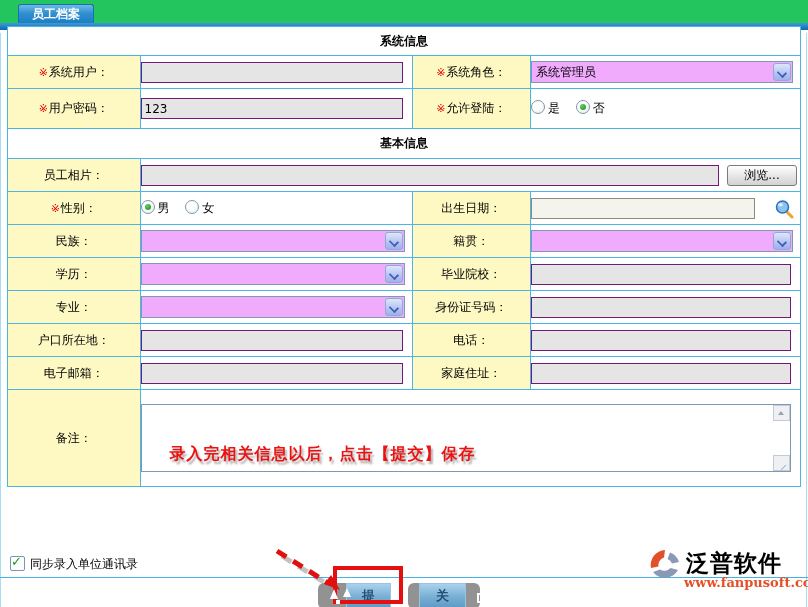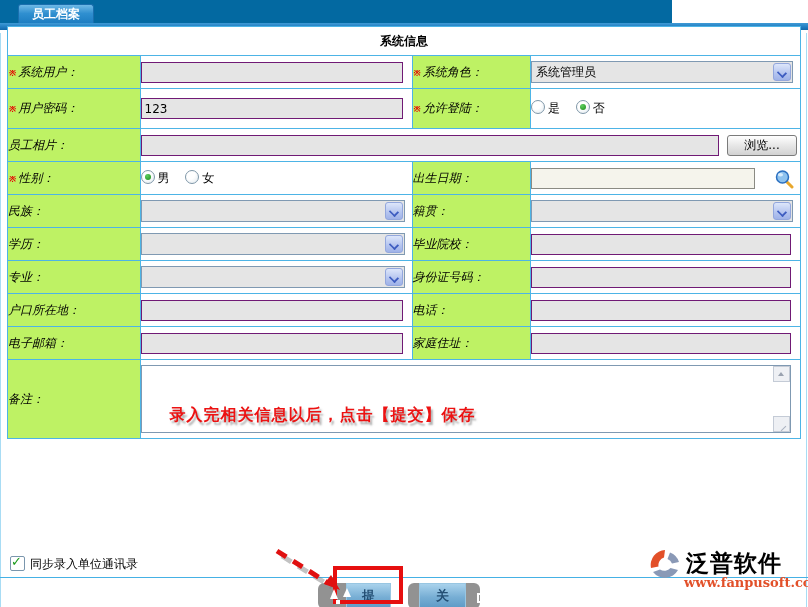--- a/index.html
+++ b/index.html
@@ -1,51 +1,51 @@
 <!DOCTYPE html>
 <html><head>
 <meta charset="utf-8">
 <style>
   html,body{margin:0;padding:0;}
   body{
     width:808px;height:607px;position:relative;overflow:hidden;background:#fff;
     font-family:"DejaVu Sans","Liberation Sans",sans-serif;font-size:12px;color:#000;
   }
   
-  .tabstrip{position:absolute;top:0;left:0;width:672px;height:30px;background:#0369a1;}
+  .tabstrip{position:absolute;top:0;left:0;width:808px;height:30px;background:#22c55e;}
   .tab{
     position:absolute;left:18px;top:4px;height:19px;padding:0 13px;
     background:linear-gradient(180deg,#6fb9e6 0%,#2f8fd0 45%,#1b7cc0 100%);
     border:1px solid #1a6fae;border-bottom:none;border-radius:3px 3px 0 0;
     color:#fff;font-weight:bold;font-size:12px;line-height:19px;cursor:default;
   }
   .topbar{position:absolute;left:0;top:23px;width:808px;height:7px;
     background:linear-gradient(180deg,#3e9ad6 0%,#1b77bc 70%,#1568a8 100%);}
   
   .frame-l,.frame-r{position:absolute;top:33px;bottom:0;width:1px;background:#a8dcf4;}
   .frame-l{left:0;}.frame-r{left:806px;}
   
   table.form{
     position:absolute;left:7px;top:26px;width:794px;
     border-collapse:collapse;table-layout:fixed;
   }
   table.form td{border:1px solid #4db4e6;padding:0;vertical-align:middle;font-size:12px;}
   td.sect{height:28px;background:#fff;text-align:center;font-weight:bold;font-size:13px;}
-  td.lbl{background:#bef264;text-align:left;padding-right:7px;height:32px;white-space:nowrap;font-style:italic;}
+  td.lbl{background:#fef9c3;text-align:center;padding-right:7px;height:32px;white-space:nowrap;}
   td.val{background:#fff;padding-left:4px;}
   .req{color:#e60000;font-size:11px;margin-right:1px;}
   
   .txt{height:17px;border:1px solid #701a75;background:#e5e5e5;font-size:12px;padding:1px 3px;
        font-family:"DejaVu Sans","Liberation Sans",sans-serif;}
   .in-l{width:254px;}
   .in-r{width:252px;}
   .in-photo{width:570px;}
   .in-date{width:216px;background:#f5f4ec;border:1px solid #8b8b83;}
   
-  .dd{position:relative;height:20px;border:1px solid #7f99b2;background:#e5e5e5;}
+  .dd{position:relative;height:20px;border:1px solid #7f99b2;background:#f0abfc;}
   .dd-l{width:262px;}
   .dd-r{width:260px;}
   .dd .dd-text{position:absolute;left:4px;top:2px;right:20px;overflow:hidden;white-space:nowrap;}
   .dd .dd-arrow{
     position:absolute;right:1px;top:1px;width:16px;height:16px;border-radius:3px;
     background:linear-gradient(180deg,#dde6fa 0%,#b4c4ef 60%,#9fb2e8 100%);
     border:1px solid #93a7dd;
   }
   .dd .dd-arrow:after{
     content:"";position:absolute;left:4px;top:5px;width:6px;height:6px;
@@ -61,21 +61,21 @@
   
   .btn-browse{
     float:right;margin-right:3px;width:70px;height:21px;font-size:12px;
     border:1px solid #7b7b7b;border-radius:3px;color:#000;
     background:linear-gradient(180deg,#ffffff,#e9e9e9 45%,#d2d2d2);
     font-family:"DejaVu Sans","Liberation Sans",sans-serif;
   }
   
   .mag{float:right;margin-right:6px;margin-top:1px;cursor:pointer;}
   
-  .memo{position:relative;width:648px;height:66px;border:1px solid #7f99b2;background:#fff;margin:5px 0;}
+  .memo{position:relative;width:648px;height:66px;border:1px solid #7f99b2;background:#fff;margin:14px 0;}
   .sb-btn{position:absolute;right:0;width:15px;height:14px;background:#eef0f4;border:1px solid #c4cbd6;}
   .sb-up{top:0;}
   .sb-dn{bottom:0;}
   .sb-up:after{content:"";position:absolute;left:4px;top:5px;border:3px solid transparent;border-bottom:4px solid #9aa2b0;margin-top:-3px;}
   .sb-dn:after{content:"";position:absolute;right:2px;bottom:2px;width:7px;height:1px;background:#aab2c0;transform:rotate(-45deg);}
   .annotation{
     position:absolute;left:28px;bottom:6px;white-space:nowrap;
     color:#ec1212;font-weight:bold;font-size:16px;letter-spacing:1px;
     text-shadow:2px 3px 2px rgba(110,110,110,.55);
   }
@@ -140,20 +140,23 @@
   <tr style="height:40px">
     <td class="lbl"><span class="req">※</span><span>用户密码：</span></td>
     <td class="val"><input class="txt in-l" value="123" style=""></td>
     <td class="lbl"><span class="req">※</span><span>允许登陆：</span></td>
     <td class="val">
       <span class="radio"></span><span class="rlabel">是</span>
       <span class="radio on"></span><span class="rlabel">否</span>
     </td>
   </tr>
 
+  <tr>
+    <td class="sect" colspan="4" style="height:29px">基本信息</td>
+  </tr>
 
 
   <tr>
     <td class="lbl"><span>员工相片：</span></td>
     <td class="val" colspan="3">
       <input class="txt in-photo" value="" style="">
       <button class="btn-browse">浏览...</button>
     </td>
   </tr>
 

